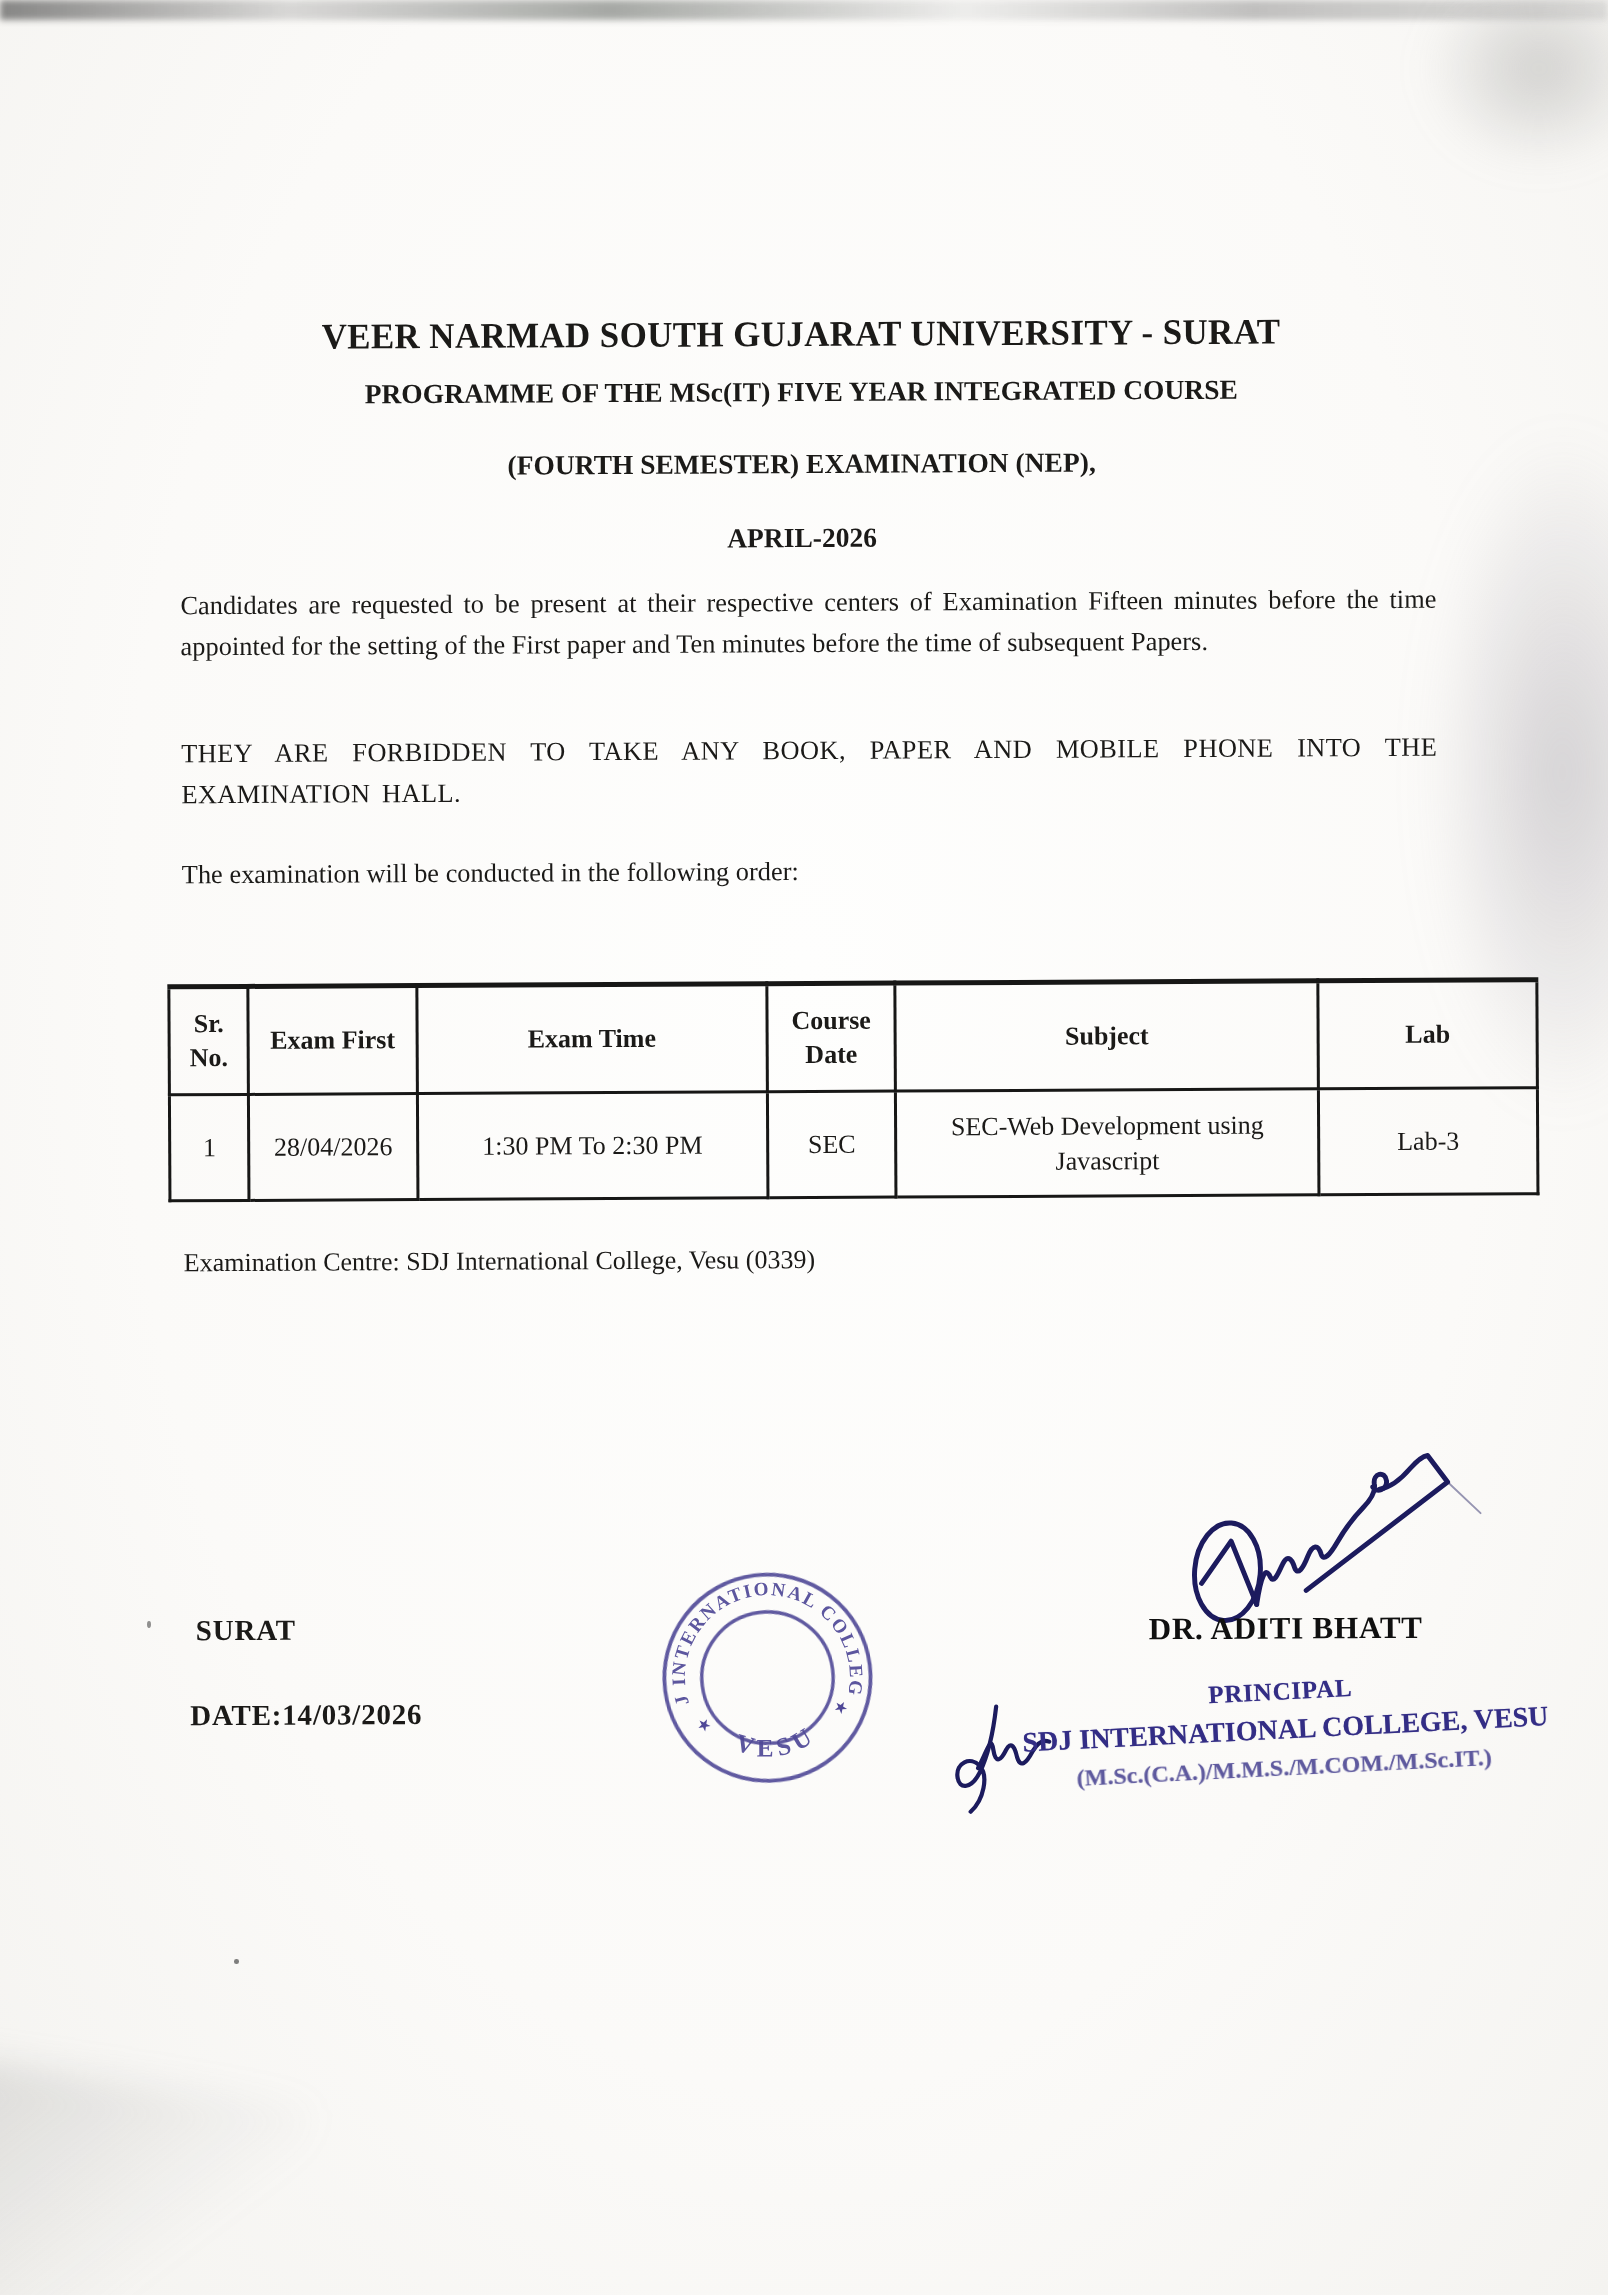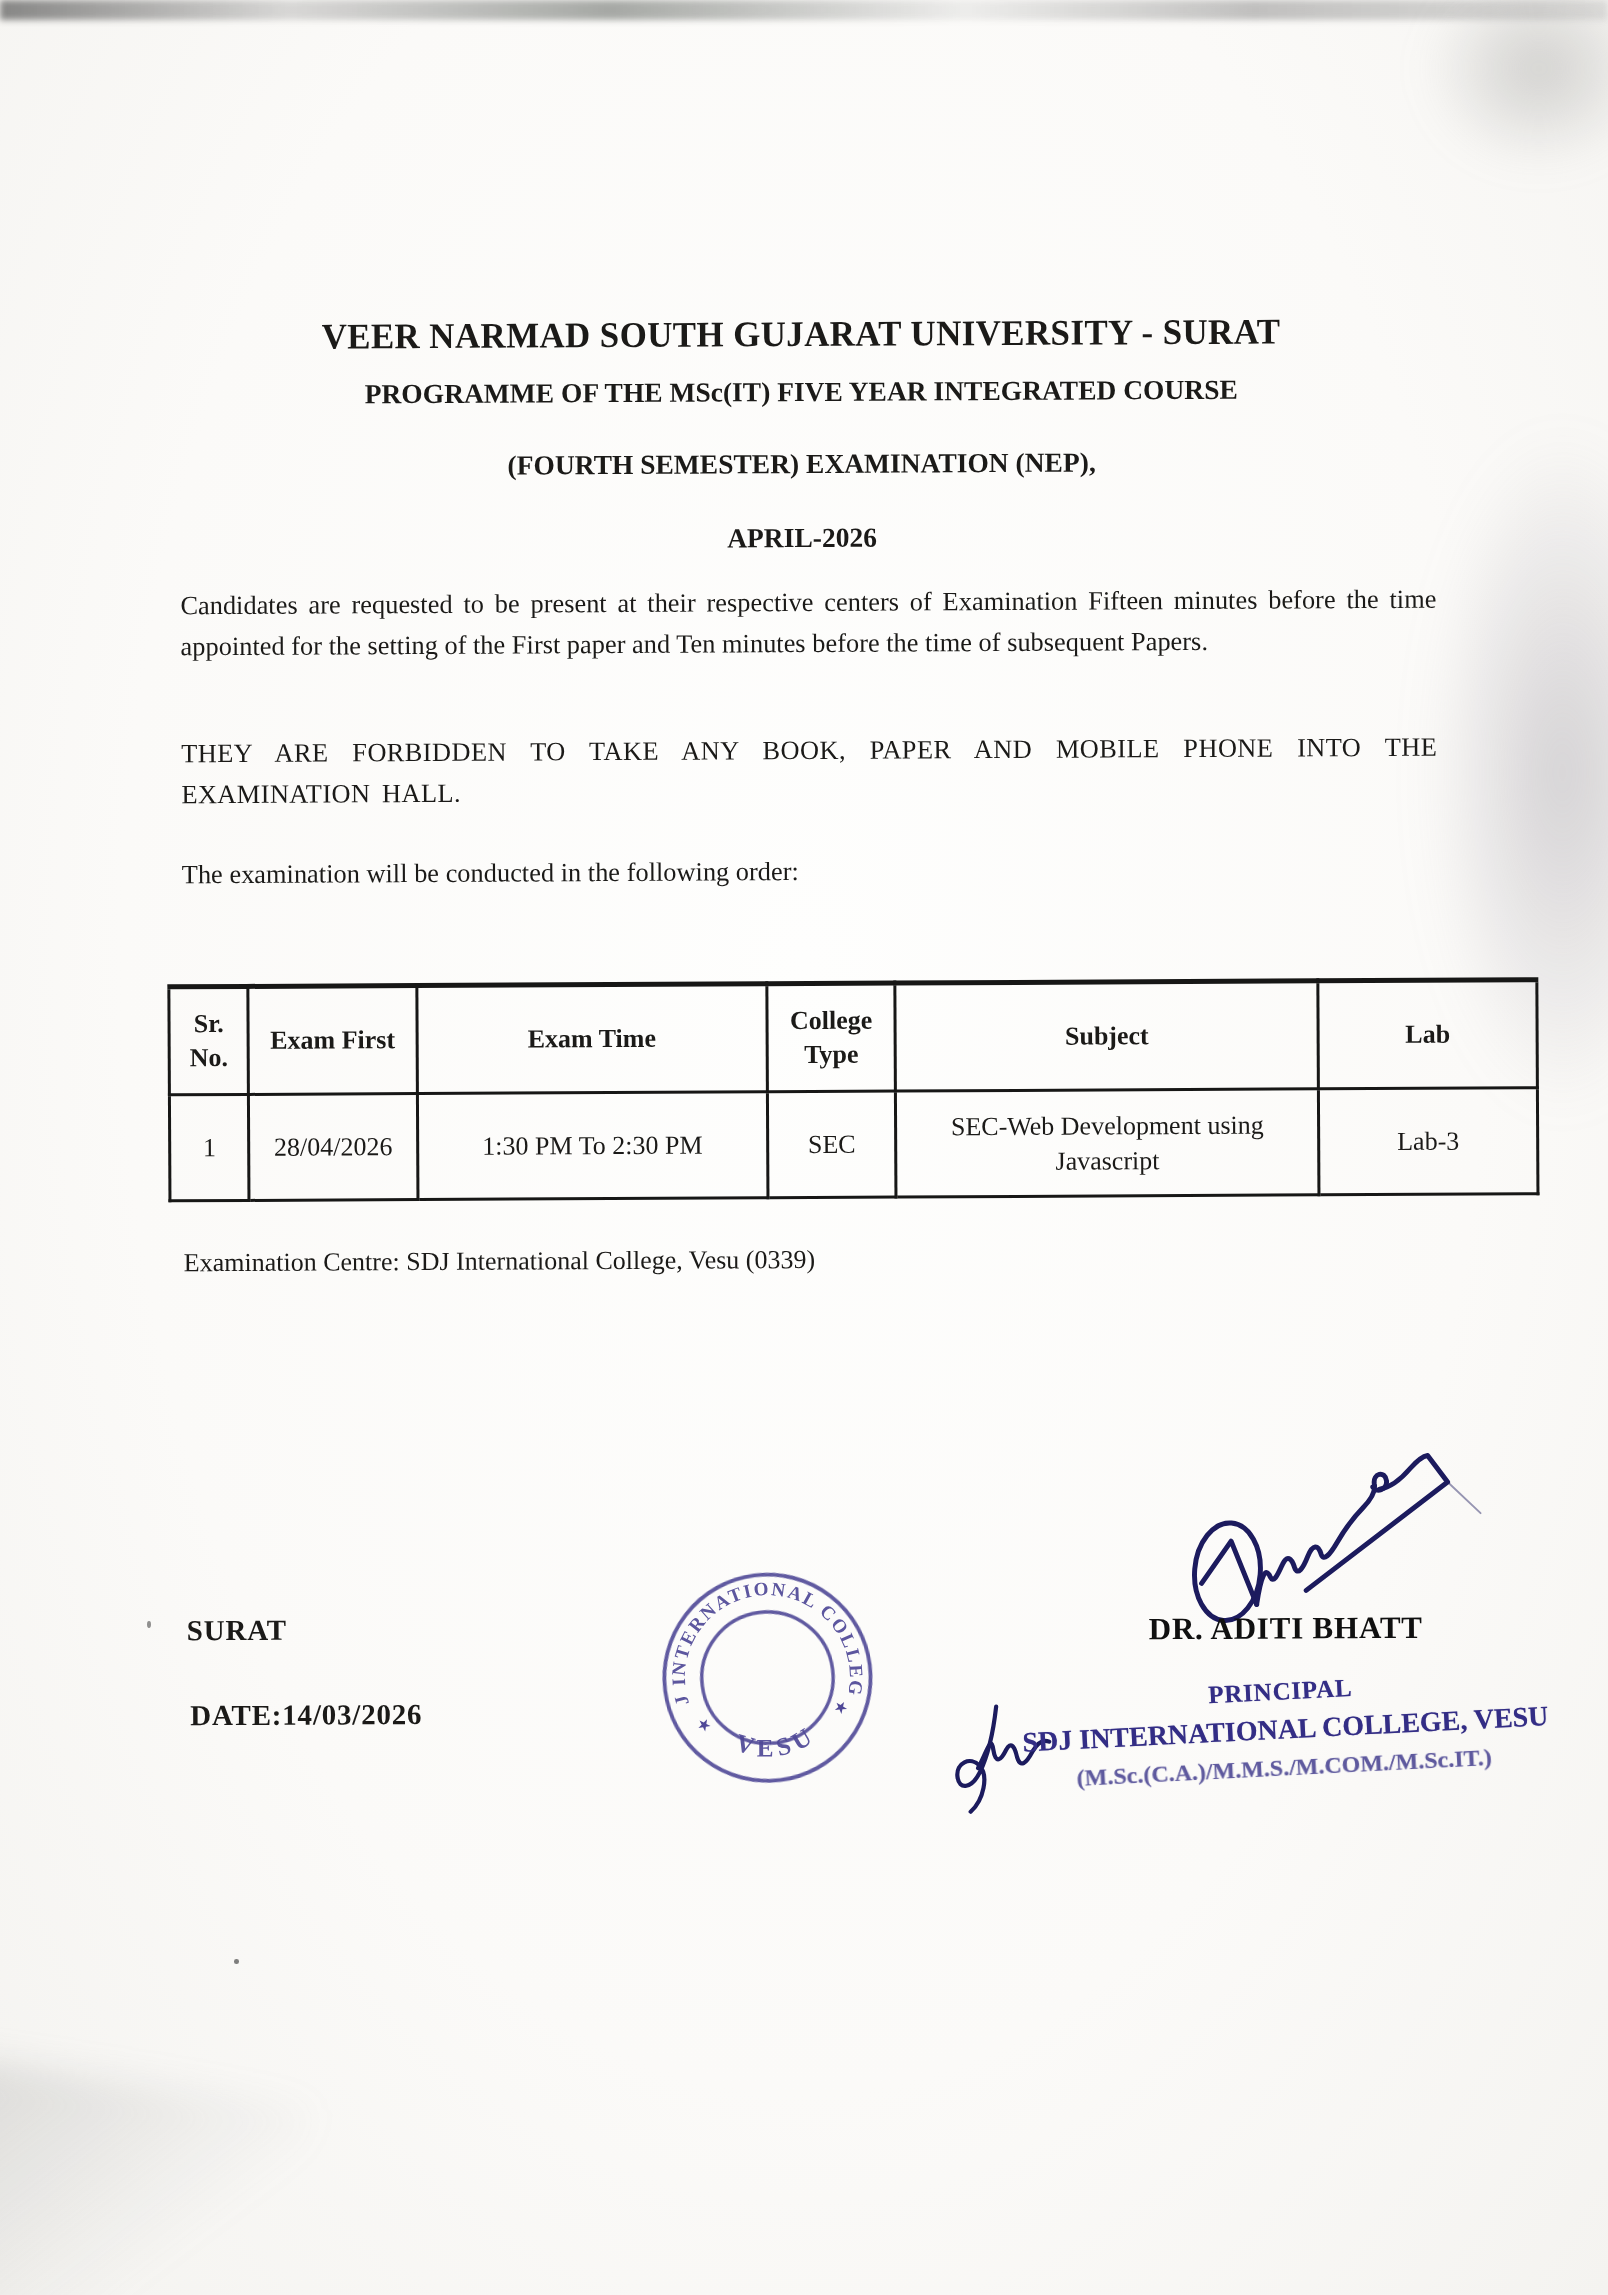--- a/index.html
+++ b/index.html
@@ -29,21 +29,21 @@
   .p2{top:730px;text-align:justify;letter-spacing:0.4px;word-spacing:4.6px;}
   .p3{top:851px;}
   
   table.sched{position:absolute;left:167px;top:981px;width:1371px;border-collapse:collapse;
     border:3.1px solid #171716;border-top-width:5.4px;background:transparent;}
   table.sched th, table.sched td{border:3.1px solid #171716;text-align:center;vertical-align:middle;}
   table.sched th{font-size:26px;font-weight:bold;line-height:34px;height:104px;padding:0 10.7px;}
   table.sched td{font-size:26px;line-height:35px;height:103px;padding:0 4.6px;}
   .centre-line{position:absolute;left:182px;top:1219px;font-size:26px;}
   
-  .city{position:absolute;left:183px;top:1611px;font-size:29px;font-weight:bold;letter-spacing:0.8px;}
+  .city{position:absolute;left:192px;top:1611px;font-size:29px;font-weight:bold;letter-spacing:0.8px;}
   .dateline{position:absolute;left:186px;top:1696px;font-size:29px;font-weight:bold;letter-spacing:0.8px;}
   .name{position:absolute;left:1102px;top:1613px;width:360px;text-align:center;font-size:31px;font-weight:bold;letter-spacing:0.8px;color:#101010;}
   .stamp-block{position:absolute;left:1018px;top:1680px;width:520px;text-align:center;transform:rotate(-2.6deg);
     color:#332d85;text-shadow:0 0 0.8px rgba(51,45,133,.55);}
   .stamp-title{font-size:25px;font-weight:bold;letter-spacing:0.8px;margin:0;}
   .stamp-org{font-size:28px;font-weight:bold;margin:7.7px 0 0 0;white-space:nowrap;}
   .stamp-quals{font-size:24px;font-weight:bold;margin:9.2px 0 0 0;opacity:.78;filter:blur(0.3px);white-space:nowrap;}
   .seal{position:absolute;left:652px;top:1566px;width:223px;height:223px;transform:rotate(-7deg);opacity:.94;}
   .sig-main{position:absolute;left:1184px;top:1448px;width:306px;height:187px;}
   .sig-small{position:absolute;left:943px;top:1703px;width:134px;height:138px;}
@@ -76,21 +76,21 @@
           <col style="width:25.6%">
         <col style="width:9.4%">
           <col style="width:30.9%">
           <col style="width:16%">
       </colgroup>
       <thead>
         <tr>
           <th>Sr. No.</th>
           <th>Exam First</th>
           <th>Exam Time</th>
-          <th>College Type</th>
+          <th>Course Date</th>
           <th>Subject</th>
           <th>Lab</th>
         </tr>
       </thead>
       <tbody>
         <tr>
           <td>1</td>
           <td>28/04/2026</td>
           <td>1:30 PM To 2:30 PM</td>
           <td>SEC</td>

